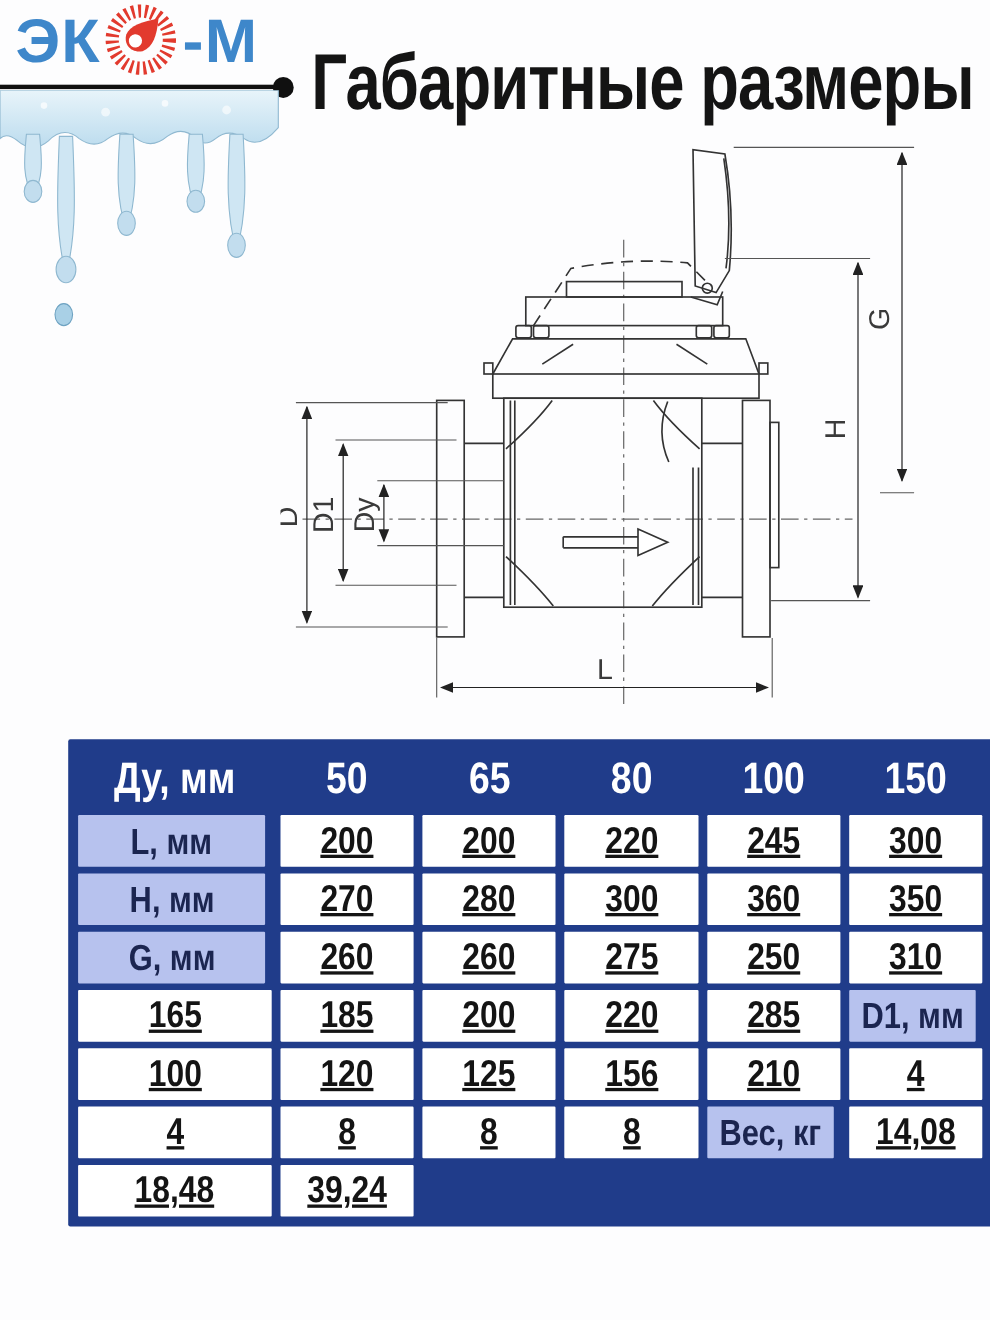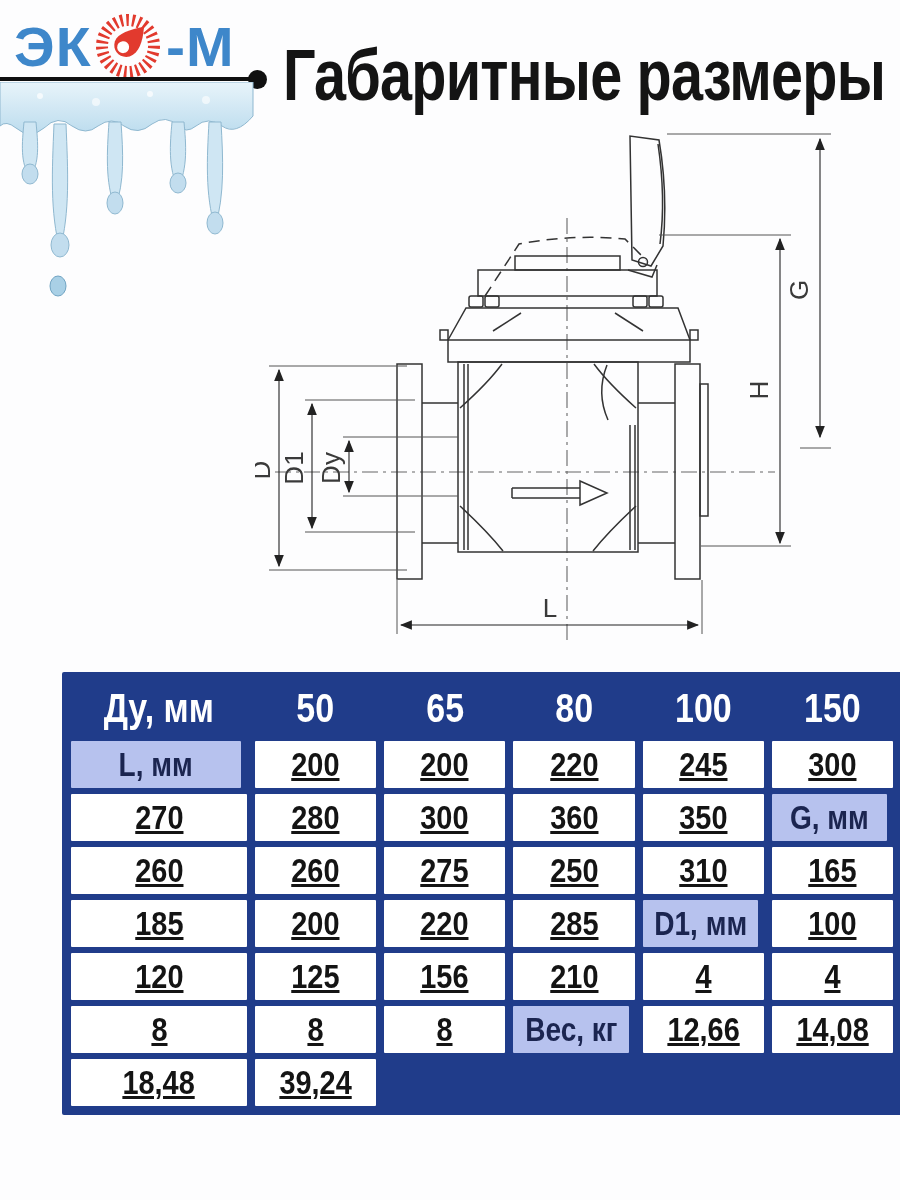--- a/index.html
+++ b/index.html
@@ -1,21 +1,21 @@
 <!DOCTYPE html>
 <html><head>
 <meta charset="utf-8">
 <style>
   html,body{margin:0;padding:0;}
   body{
     width:900px;height:1200px;position:relative;overflow:hidden;
     background:#fdfdfe;font-family:"Liberation Sans",sans-serif;
   }
   
-  .logo{position:absolute;left:14px;top:10px;display:flex;align-items:center;gap:2px;}
+  .logo{position:absolute;left:14px;top:0;display:flex;align-items:center;gap:2px;}
   .logo-txt{font-size:56px;font-weight:800;color:#3e87ca;letter-spacing:1px;
     transform:scaleX(1.02);transform-origin:left center;}
   .gauge{width:72px;height:72px;flex:0 0 auto;}
   
   .divider-line{position:absolute;left:0;top:77px;width:252px;height:4px;background:#101010;}
   .divider-dot{position:absolute;left:248px;top:70px;width:19px;height:19px;border-radius:50%;background:#101010;}
   .page-title{position:absolute;left:283px;top:38px;font-size:72px;line-height:1.04;
     font-weight:700;color:#141414;white-space:nowrap;letter-spacing:-1px;
     transform:scaleX(.8);transform-origin:left center;}
   
@@ -198,20 +198,23 @@
   <div class="cell td">
       <span class="cn">220</span>
     </div>
   <div class="cell td">
       <span class="cn">245</span>
     </div>
   <div class="cell td">
       <span class="cn">300</span>
     </div>
 
+  <div class="cell tl">
+      <span class="cn">H, мм</span>
+    </div>
   <div class="cell td">
       <span class="cn">270</span>
     </div>
   <div class="cell td">
       <span class="cn">280</span>
     </div>
   <div class="cell td">
       <span class="cn">300</span>
     </div>
   <div class="cell td">
@@ -288,23 +291,20 @@
       <span class="cn">8</span>
     </div>
   <div class="cell td">
       <span class="cn">8</span>
     </div>
 
   <div class="cell tl">
       <span class="cn">Вес, кг</span>
     </div>
   <div class="cell td">
-      <span class="cn">12,66</span>
-    </div>
-  <div class="cell td">
       <span class="cn">14,08</span>
     </div>
   <div class="cell td">
       <span class="cn">18,48</span>
     </div>
   <div class="cell td">
       <span class="cn">39,24</span>
     </div>
 </div>
 

